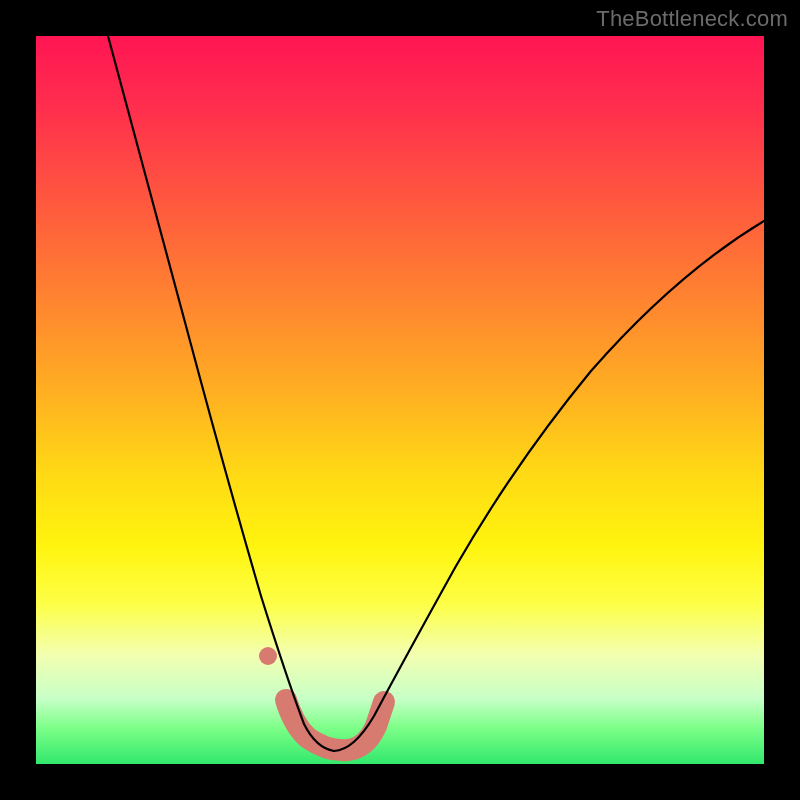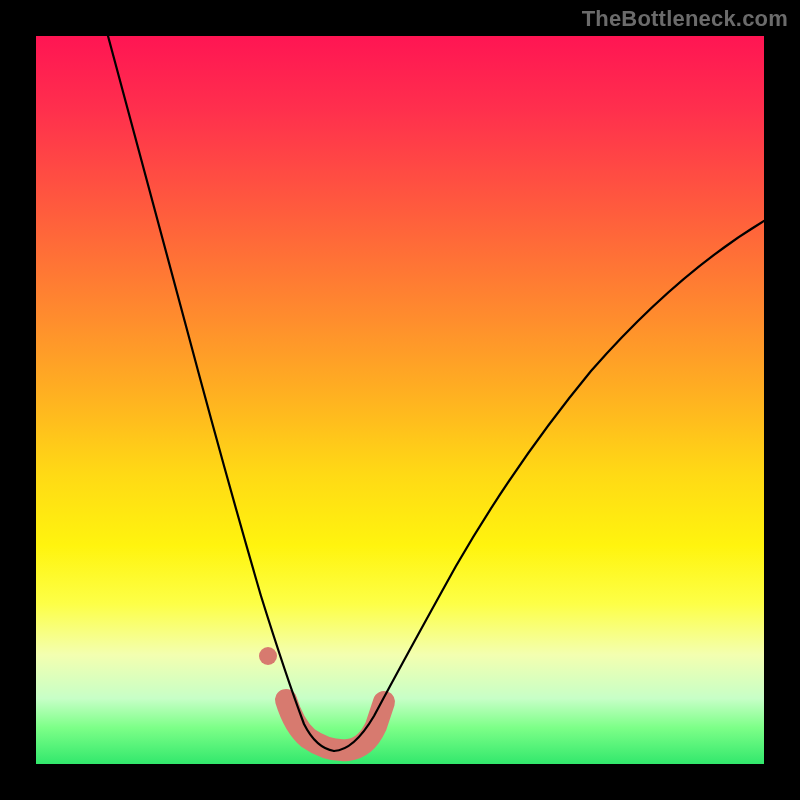--- a/index.html
+++ b/index.html
@@ -38,21 +38,21 @@
       #7dff88 95%,
       #32e86c 100%);
   }
   .watermark {
     position: absolute;
     top: 6px;
     right: 12px;
     font-family: Arial, Helvetica, sans-serif;
     font-size: 22px;
     color: #6b6b6b;
-    font-weight: 700;
+    font-weight: 400;
     letter-spacing: 0.2px;
   }
   svg.curves {
     position: absolute;
     left: 0;
     top: 0;
     width: 728px;
     height: 728px;
   }
   .curve-main {

